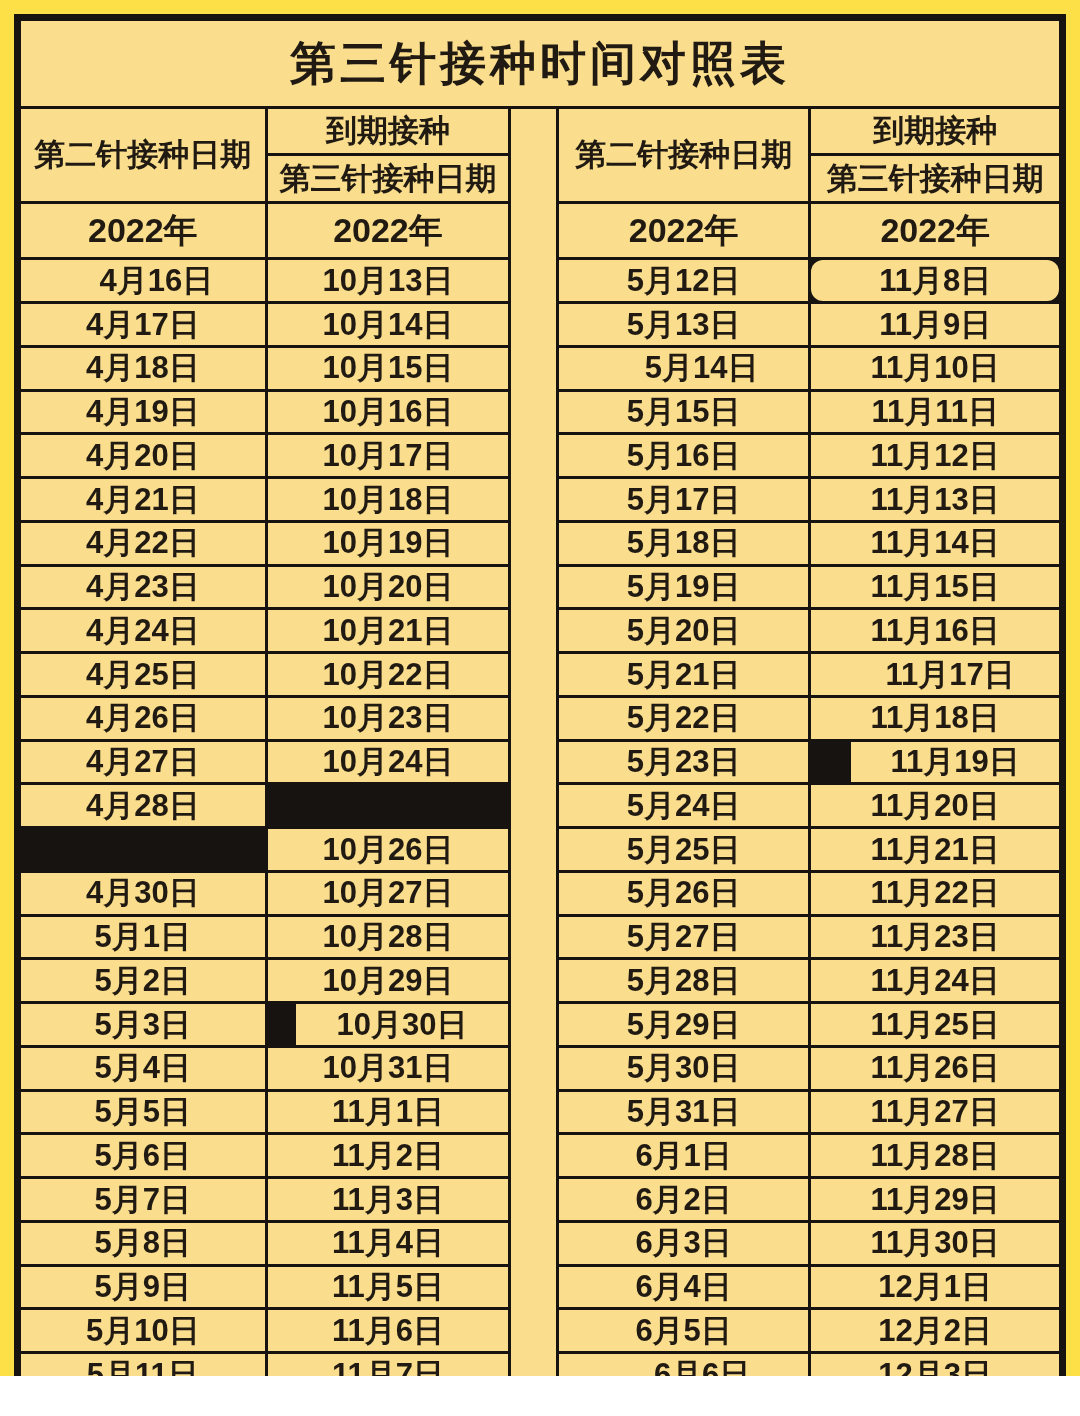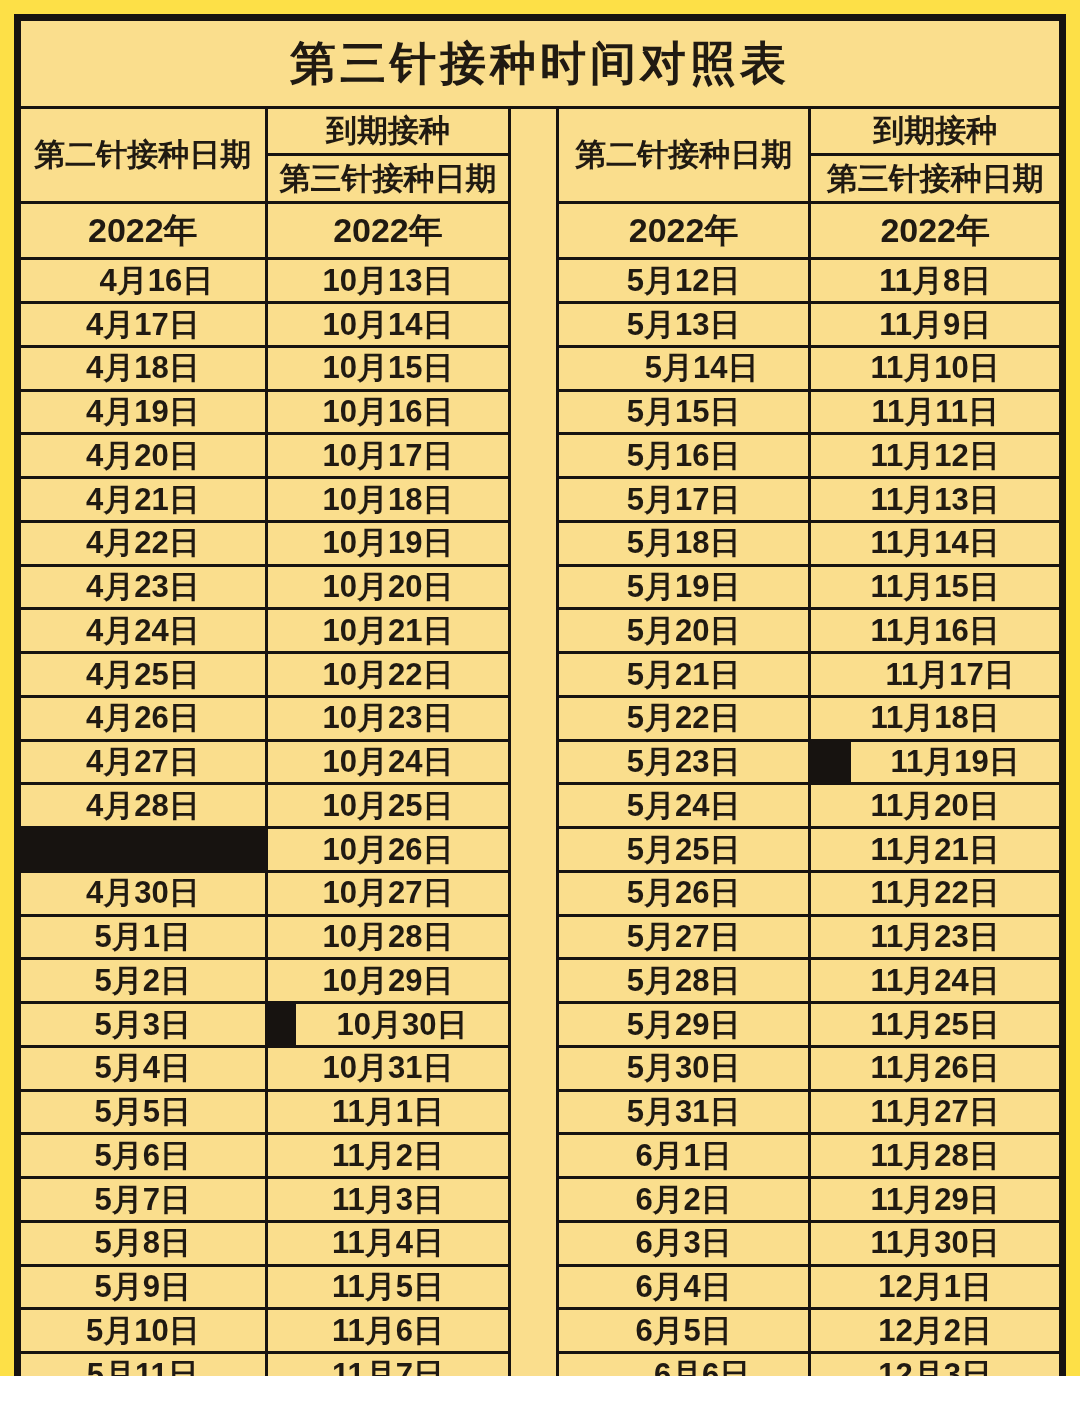--- a/index.html
+++ b/index.html
@@ -103,21 +103,20 @@
       <div class="cell data-cell" style="grid-area: 12 / 2;">10月20日</div>
       <div class="cell data-cell" style="grid-area: 13 / 1;">4月24日</div>
       <div class="cell data-cell" style="grid-area: 13 / 2;">10月21日</div>
       <div class="cell data-cell" style="grid-area: 14 / 1;">4月25日</div>
       <div class="cell data-cell" style="grid-area: 14 / 2;">10月22日</div>
       <div class="cell data-cell" style="grid-area: 15 / 1;">4月26日</div>
       <div class="cell data-cell" style="grid-area: 15 / 2;">10月23日</div>
       <div class="cell data-cell" style="grid-area: 16 / 1;">4月27日</div>
       <div class="cell data-cell" style="grid-area: 16 / 2;">10月24日</div>
       <div class="cell data-cell" style="grid-area: 17 / 1;">4月28日</div>
-      <div class="cell data-cell" style="grid-area: 17 / 2;">10月25日</div>
       <div class="cell data-cell" style="grid-area: 18 / 2;">10月26日</div>
       <div class="cell data-cell" style="grid-area: 19 / 1;">4月30日</div>
       <div class="cell data-cell" style="grid-area: 19 / 2;">10月27日</div>
       <div class="cell data-cell" style="grid-area: 20 / 1;">5月1日</div>
       <div class="cell data-cell" style="grid-area: 20 / 2;">10月28日</div>
       <div class="cell data-cell" style="grid-area: 21 / 1;">5月2日</div>
       <div class="cell data-cell" style="grid-area: 21 / 2;">10月29日</div>
       <div class="cell data-cell" style="grid-area: 22 / 1;">5月3日</div>
       <div class="cell data-cell" style="grid-area: 22 / 2; margin-left: 28px;">10月30日</div>
       <div class="cell data-cell" style="grid-area: 23 / 1;">5月4日</div>
@@ -130,21 +129,21 @@
       <div class="cell data-cell" style="grid-area: 26 / 2;">11月3日</div>
       <div class="cell data-cell" style="grid-area: 27 / 1;">5月8日</div>
       <div class="cell data-cell" style="grid-area: 27 / 2;">11月4日</div>
       <div class="cell data-cell" style="grid-area: 28 / 1;">5月9日</div>
       <div class="cell data-cell" style="grid-area: 28 / 2;">11月5日</div>
       <div class="cell data-cell" style="grid-area: 29 / 1;">5月10日</div>
       <div class="cell data-cell" style="grid-area: 29 / 2;">11月6日</div>
       <div class="cell data-cell" style="grid-area: 30 / 1;">5月11日</div>
       <div class="cell data-cell" style="grid-area: 30 / 2;">11月7日</div>
       <div class="cell data-cell" style="grid-area: 5 / 4;">5月12日</div>
-      <div class="cell data-cell" style="grid-area: 5 / 5;">11月8日</div>
+      <div class="cell data-cell" style="grid-area: 5 / 5; border-radius: 12px;">11月8日</div>
       <div class="cell data-cell" style="grid-area: 6 / 4;">5月13日</div>
       <div class="cell data-cell" style="grid-area: 6 / 5;">11月9日</div>
       <div class="cell data-cell" style="grid-area: 7 / 4; padding-left: 36px;">5月14日</div>
       <div class="cell data-cell" style="grid-area: 7 / 5;">11月10日</div>
       <div class="cell data-cell" style="grid-area: 8 / 4;">5月15日</div>
       <div class="cell data-cell" style="grid-area: 8 / 5;">11月11日</div>
       <div class="cell data-cell" style="grid-area: 9 / 4;">5月16日</div>
       <div class="cell data-cell" style="grid-area: 9 / 5;">11月12日</div>
       <div class="cell data-cell" style="grid-area: 10 / 4;">5月17日</div>
       <div class="cell data-cell" style="grid-area: 10 / 5;">11月13日</div>

